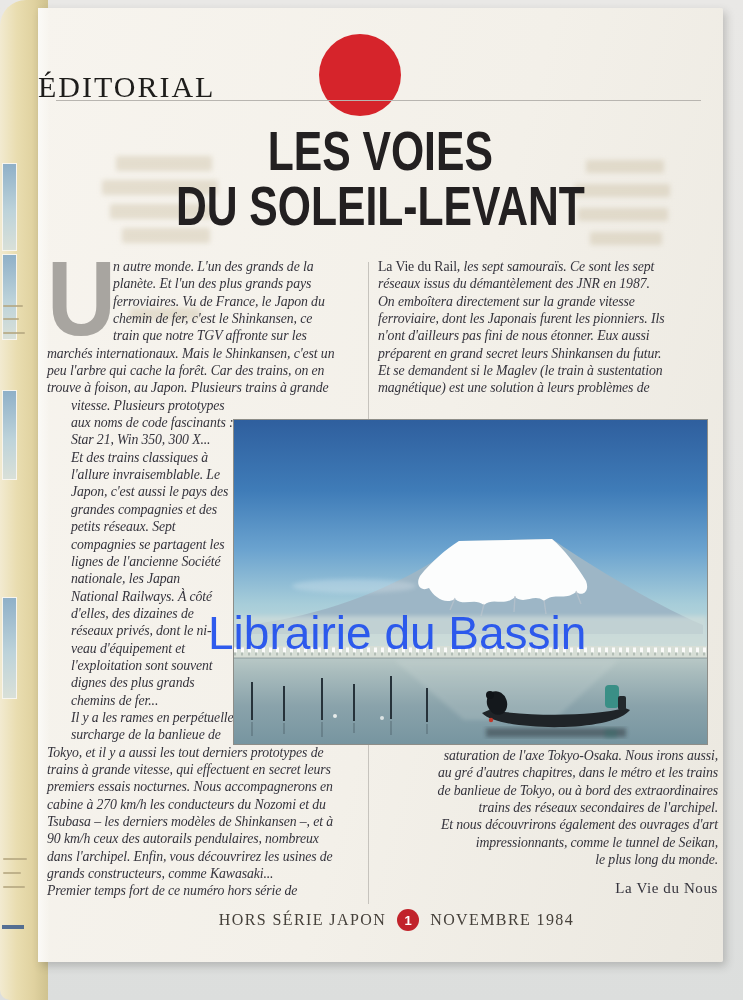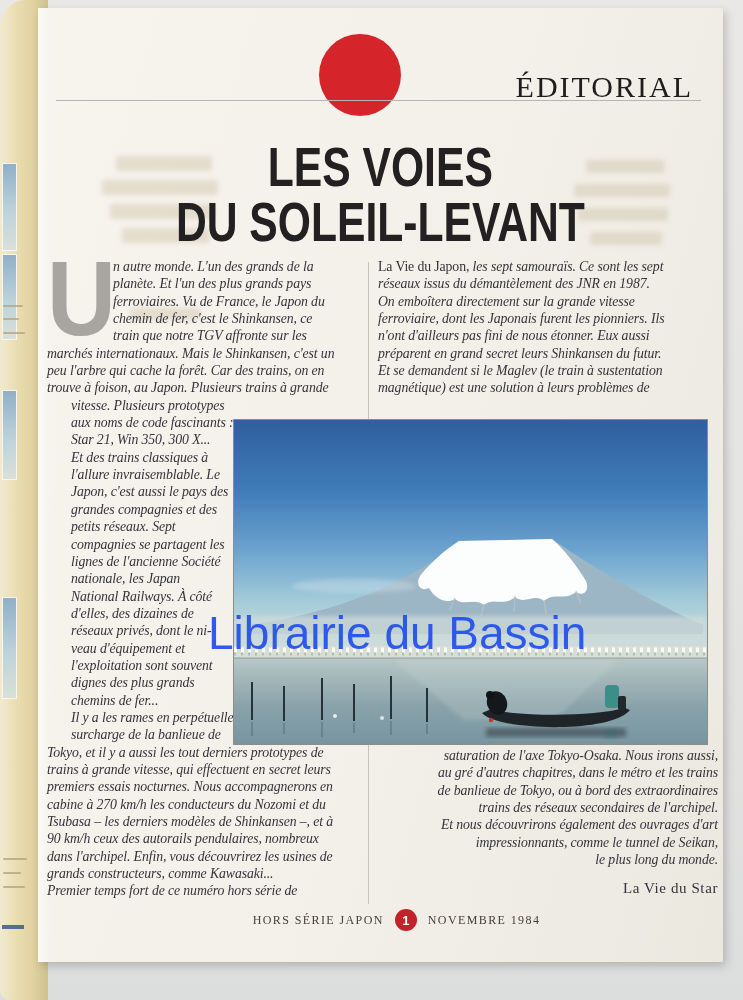--- a/index.html
+++ b/index.html
@@ -42,24 +42,24 @@
   .gL4{left:84px;top:220px;width:88px;height:15px}
   .gL5{left:92px;top:300px;width:70px;height:12px}
   .gR1{left:548px;top:152px;width:78px;height:13px}
   .gR2{left:536px;top:176px;width:96px;height:13px}
   .gR3{left:540px;top:200px;width:90px;height:13px}
   .gR4{left:552px;top:224px;width:72px;height:13px}
 
   
   .red-circle{position:absolute;left:281px;top:26px;width:82px;height:82px;border-radius:50%;
     background:#d6242b;}
-  .kicker{position:absolute;left:0;right:30px;top:62px;text-align:right;
+  .kicker{position:absolute;left:0;right:30px;top:62px;text-align:left;
     font-size:30px;letter-spacing:2px;color:#1e1d1b;}
   .header-rule{position:absolute;left:18px;right:22px;top:92px;height:1px;background:#b8b5b0;}
-  .title{position:absolute;left:0;right:0;top:116px;margin:16px;text-align:center;
+  .title{position:absolute;left:0;right:0;top:116px;margin:0;text-align:center;
     font-family:"Liberation Sans",sans-serif;font-weight:bold;font-size:52px;line-height:55px;
     color:#232021;}
   .title .tline{display:inline-block;transform:scaleX(.82) scaleY(1.06);transform-origin:center;}
 
   
   .col-divider{position:absolute;left:330px;top:254px;width:1px;height:642px;background:#c6c3bd;}
   .para{white-space:pre-line;font-style:italic;font-size:13.8px;line-height:17.35px;
     letter-spacing:-.12px;color:#34333c;}
   .roman{font-style:normal;}
   .col-left{position:absolute;left:9px;top:250px;width:322px;}
@@ -79,21 +79,21 @@
   .photo svg{display:block;}
 
   
   .watermark{position:absolute;left:170px;top:598px;z-index:9;
     font-family:"Liberation Sans",sans-serif;font-size:46px;font-weight:normal;
     color:#2150ee;opacity:.93;letter-spacing:0;white-space:nowrap;}
 
   
   .footer{position:absolute;left:0;right:0;top:901px;display:flex;justify-content:center;
     align-items:center;gap:11px;transform:translateX(16px);}
-  .f-small{font-size:12px;letter-spacing:1.4px;color:#45403a;}
+  .f-small{font-size:16px;letter-spacing:1.4px;color:#45403a;}
   .f-badge{width:22px;height:22px;border-radius:50%;background:#c1232b;display:flex;
     align-items:center;justify-content:center;color:#fff;
     font-family:"Liberation Sans",sans-serif;font-weight:bold;font-size:13px;}
 </style>
 </head>
 <body>
 
 <div class="page-stack">
   <div class="thumb t1"></div>
   <div class="thumb t2"></div>
@@ -161,38 +161,38 @@
 trains à grande vitesse, qui effectuent en secret leurs
 premiers essais nocturnes. Nous accompagnerons en
 cabine à 270 km/h les conducteurs du Nozomi et du
 Tsubasa – les derniers modèles de Shinkansen –, et à
 90 km/h ceux des autorails pendulaires, nombreux
 dans l'archipel. Enfin, vous découvrirez les usines de
 grands constructeurs, comme Kawasaki...
 Premier temps fort de ce numéro hors série de</div>
     </div>
 
-  <div class="col-right-top para"><span class="roman">La Vie du Japon,</span><span> les sept samouraïs. Ce sont les sept
+  <div class="col-right-top para"><span class="roman">La Vie du Rail,</span><span> les sept samouraïs. Ce sont les sept
 réseaux issus du démantèlement des JNR en 1987.
 On emboîtera directement sur la grande vitesse
 ferroviaire, dont les Japonais furent les pionniers. Ils
 n'ont d'ailleurs pas fini de nous étonner. Eux aussi
 préparent en grand secret leurs Shinkansen du futur.
 Et se demandent si le Maglev (le train à sustentation
 magnétique) est une solution à leurs problèmes de</span></div>
 
   <div class="col-right-bottom">
     <div class="para">saturation de l'axe Tokyo-Osaka. Nous irons aussi,
 au gré d'autres chapitres, dans le métro et les trains
 de banlieue de Tokyo, ou à bord des extraordinaires
 trains des réseaux secondaires de l'archipel.
 Et nous découvrirons également des ouvrages d'art
 impressionnants, comme le tunnel de Seikan,
 le plus long du monde.</div>
-    <div class="signature">La Vie du Star</div>
+    <div class="signature">La Vie du Nous</div>
   </div>
 
   <figure class="photo">
     <svg width="473" height="324" viewBox="0 0 473 324" xmlns="http://www.w3.org/2000/svg">
       <defs>
         <linearGradient id="sky" x1="0" y1="0" x2="0" y2="1">
           <stop offset="0" stop-color="#2f5f9e"></stop>
           <stop offset="0.3" stop-color="#3f7cb8"></stop>
           <stop offset="0.55" stop-color="#6ba3cf"></stop>
           <stop offset="0.78" stop-color="#a7cdd9"></stop>

